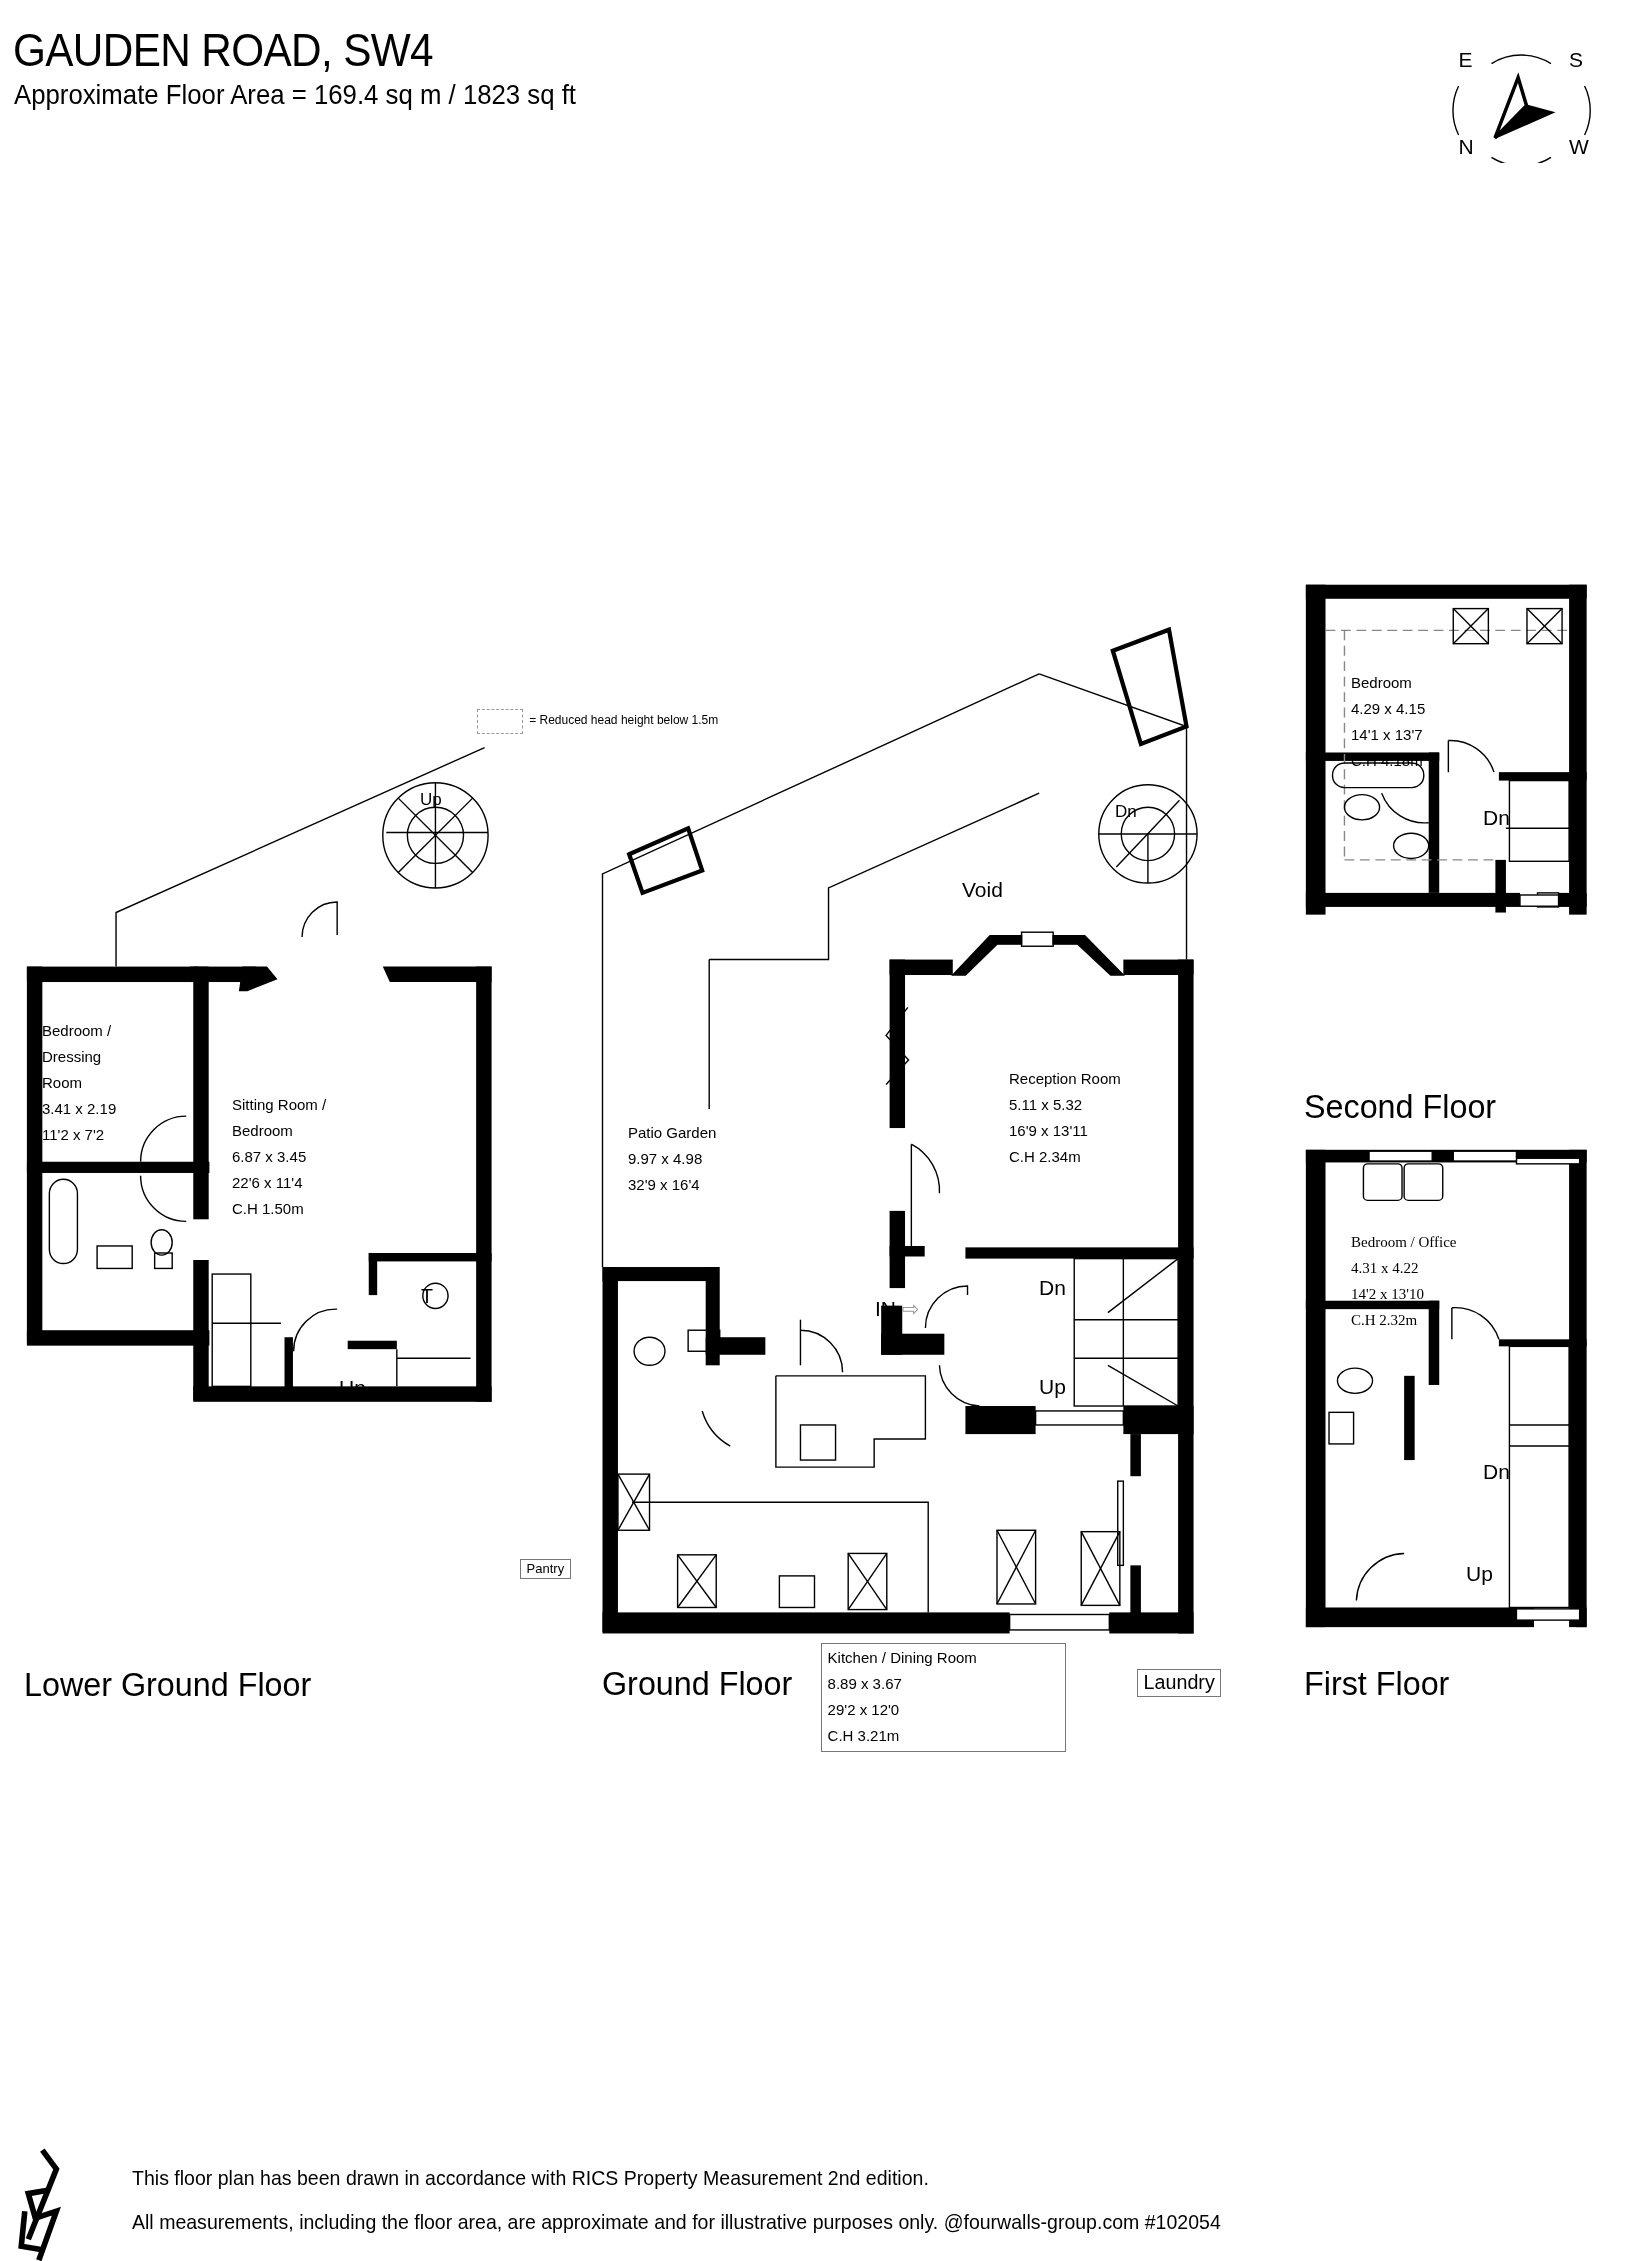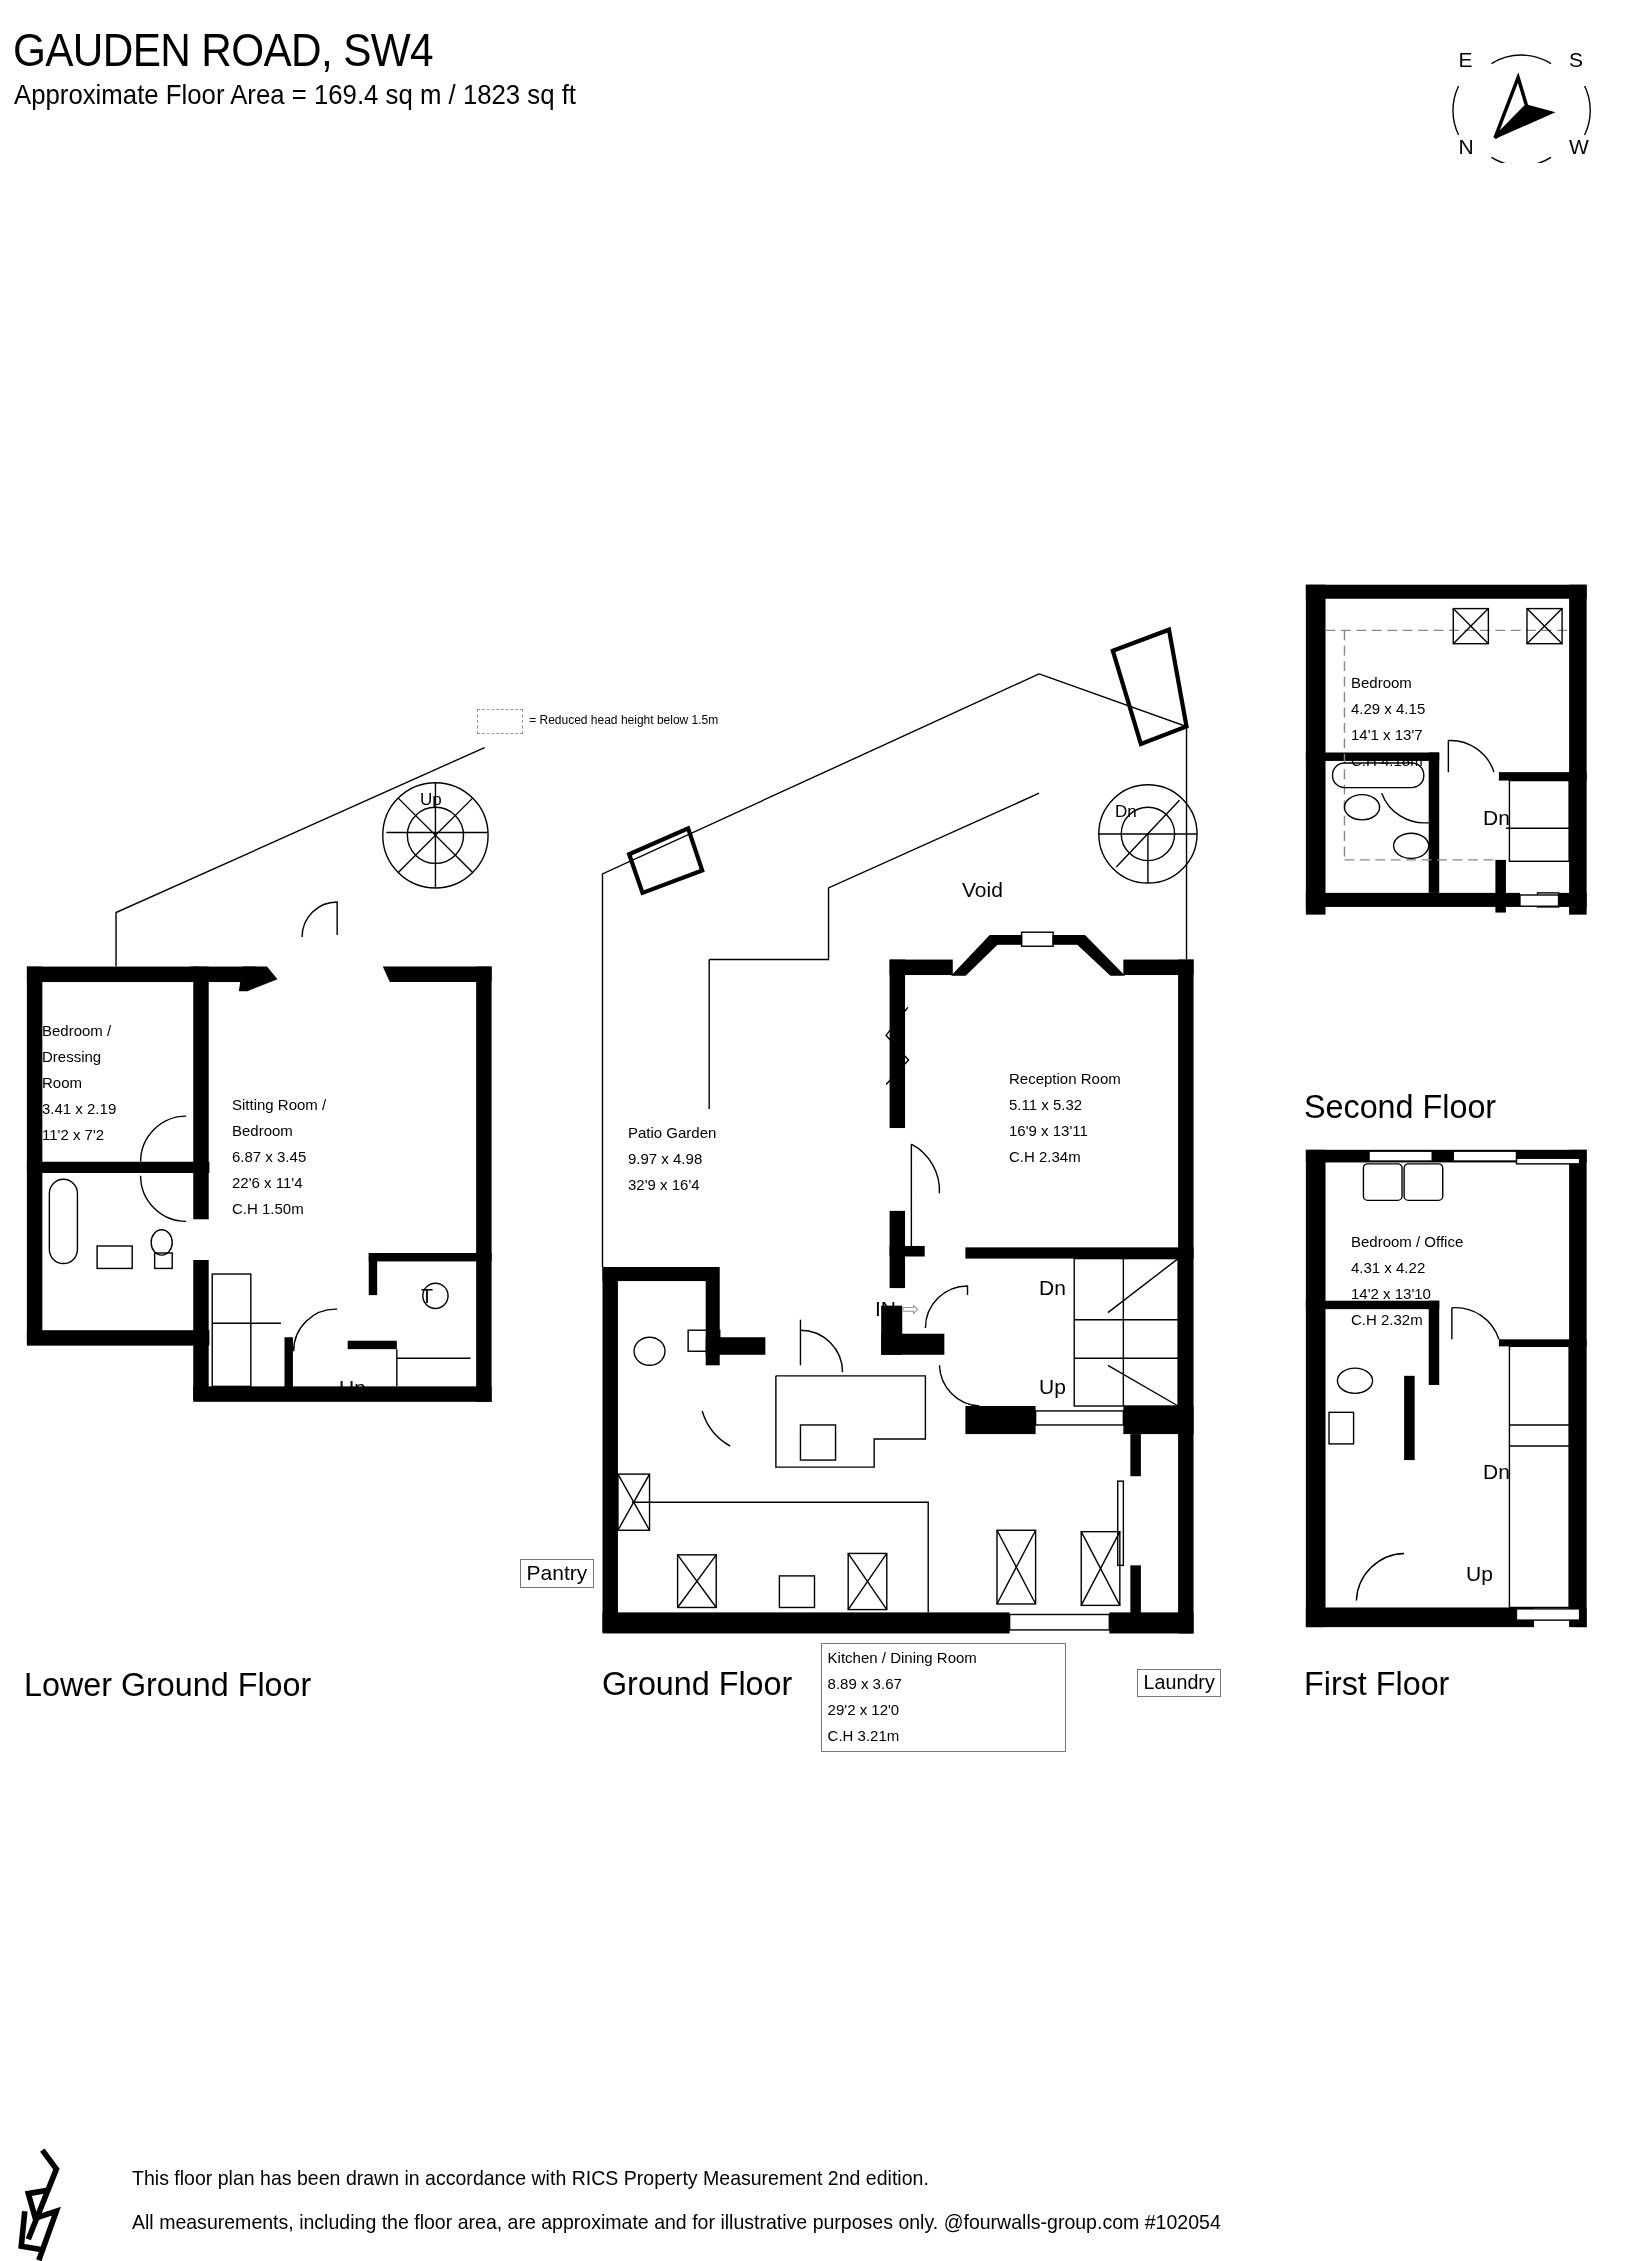--- a/index.html
+++ b/index.html
@@ -266,40 +266,40 @@
   <div>5.11 x 5.32</div>
   <div>16'9 x 13'11</div>
   <div>C.H 2.34m</div>
 </div>
 <div class="abs" style="left:875px;top:1297px;font-size:21px;">
   <span>IN</span>
   <span style="color:#999;">⇨</span>
 </div>
 <div class="abs" style="left:1039px;top:1276px;font-size:21px;">Dn</div>
 <div class="abs" style="left:1039px;top:1375px;font-size:21px;">Up</div>
-<div class="abs boxed" style="left:520px;top:1559px;font-size:21px;text-align:center;">Pantry</div>
+<div class="abs boxed" style="left:520px;top:1559px;font-size:13px;text-align:center;">Pantry</div>
 <div class="abs boxed" style="left:1137px;top:1641px;font-size:19.7px;margin-top:28px;">Laundry</div>
 <div class="room boxed" style="left:821px;top:1643px;width:232px;">
   <div>Kitchen / Dining Room</div>
   <div>8.89 x 3.67</div>
   <div>29'2 x 12'0</div>
   <div>C.H 3.21m</div>
 </div>
 <div class="abs floor-label" style="left:602px;top:1664px;">Ground Floor</div>
 
 <div class="room" style="left:1351px;top:670px;width:211px;">
   <div>Bedroom</div>
   <div>4.29 x 4.15</div>
   <div>14'1 x 13'7</div>
   <div>C.H 4.18m</div>
 </div>
 <div class="abs" style="left:1483px;top:806px;font-size:21px;">Dn</div>
 <div class="abs floor-label" style="left:1304px;top:1087px;">Second Floor</div>
 
-<div class="room" style="left:1351px;top:1229px;width:211px;">
+<div class="room" style="left:1351px;top:1229px;width:211px;font-family:Liberation Serif, serif;">
   <div>Bedroom / Office</div>
   <div>4.31 x 4.22</div>
   <div>14'2 x 13'10</div>
   <div>C.H 2.32m</div>
 </div>
 <div class="abs" style="left:1483px;top:1460px;font-size:21px;">Dn</div>
 <div class="abs" style="left:1466px;top:1562px;font-size:21px;">Up</div>
 <div class="abs floor-label" style="left:1304px;top:1664px;">First Floor</div>
 
 <div class="abs footer" style="top:2166px;">This floor plan has been drawn in accordance with RICS Property Measurement 2nd edition.</div>

